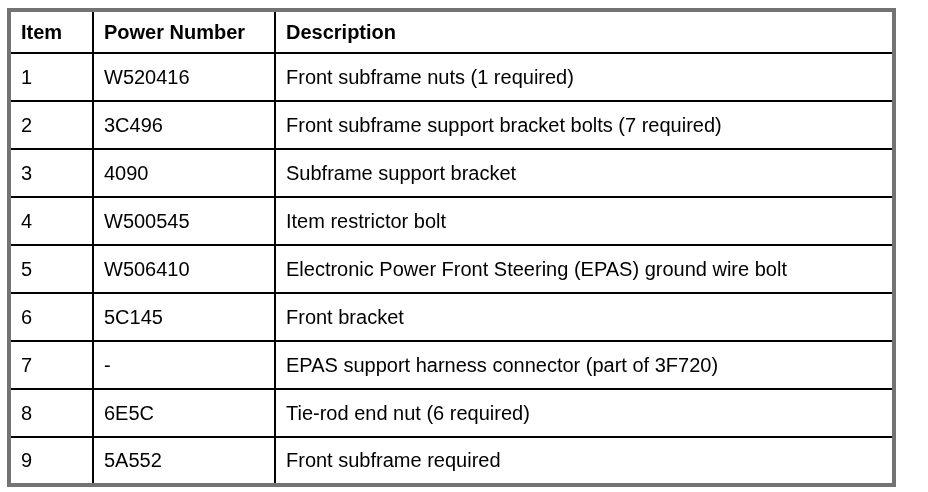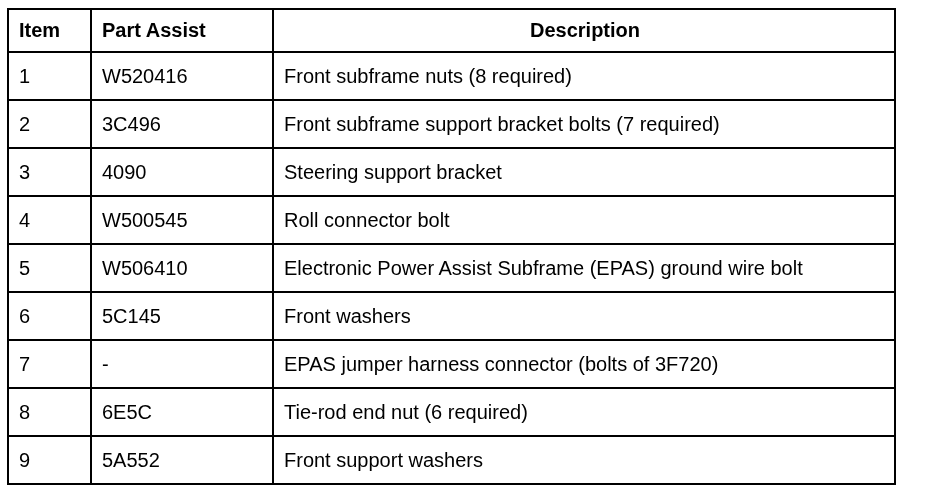--- a/index.html
+++ b/index.html
@@ -15,21 +15,21 @@
     color: #000000;
   }
   table.parts-table {
     position: absolute;
     left: 7px;
     top: 8px;
     width: 889px;
     border-collapse: collapse;
     table-layout: fixed;
     background: #ffffff;
-    border: 1px solid #737373;
+    border: 4px solid #737373;
   }
   .parts-table th,
   .parts-table td {
     border: 2px solid #000000;
     font-size: 20px;
     line-height: 1.15;
     padding: 0 8px 0 10px;
     overflow: hidden;
     white-space: nowrap;
     vertical-align: middle;
@@ -38,77 +38,77 @@
     height: 43px;
   }
   .parts-table tbody tr {
     height: 48px;
   }
   .parts-table th {
     font-weight: bold;
     text-align: left;
   }
   .parts-table th.col-desc {
-    text-align: center;
+    text-align: left;
   }
   .col-item  { width: 63px; }
   .col-part  { width: 162px; }
   .col-desc  { width: auto; }
 </style>
 </head>
 <body>
 
 <table class="parts-table">
   <thead>
     <tr>
       <th class="col-item">Item</th>
-      <th class="col-part">Part Assist</th>
+      <th class="col-part">Power Number</th>
       <th class="col-desc">Description</th>
     </tr>
   </thead>
   <tbody>
     <tr>
       <td>1</td>
       <td>W520416</td>
-      <td>Front subframe nuts (8 required)</td>
+      <td>Front subframe nuts (1 required)</td>
     </tr>
     <tr>
       <td>2</td>
       <td>3C496</td>
       <td>Front subframe support bracket bolts (7 required)</td>
     </tr>
     <tr>
       <td>3</td>
       <td>4090</td>
-      <td>Steering support bracket</td>
+      <td>Subframe support bracket</td>
     </tr>
     <tr>
       <td>4</td>
       <td>W500545</td>
-      <td>Roll connector bolt</td>
+      <td>Item restrictor bolt</td>
     </tr>
     <tr>
       <td>5</td>
       <td>W506410</td>
-      <td>Electronic Power Assist Subframe (EPAS) ground wire bolt</td>
+      <td>Electronic Power Front Steering (EPAS) ground wire bolt</td>
     </tr>
     <tr>
       <td>6</td>
       <td>5C145</td>
-      <td>Front washers</td>
+      <td>Front bracket</td>
     </tr>
     <tr>
       <td>7</td>
       <td>-</td>
-      <td>EPAS jumper harness connector (bolts of 3F720)</td>
+      <td>EPAS support harness connector (part of 3F720)</td>
     </tr>
     <tr>
       <td>8</td>
       <td>6E5C</td>
       <td>Tie-rod end nut (6 required)</td>
     </tr>
     <tr>
       <td>9</td>
       <td>5A552</td>
-      <td>Front support washers</td>
+      <td>Front subframe required</td>
     </tr>
   </tbody>
 </table>
 
 </body></html>

